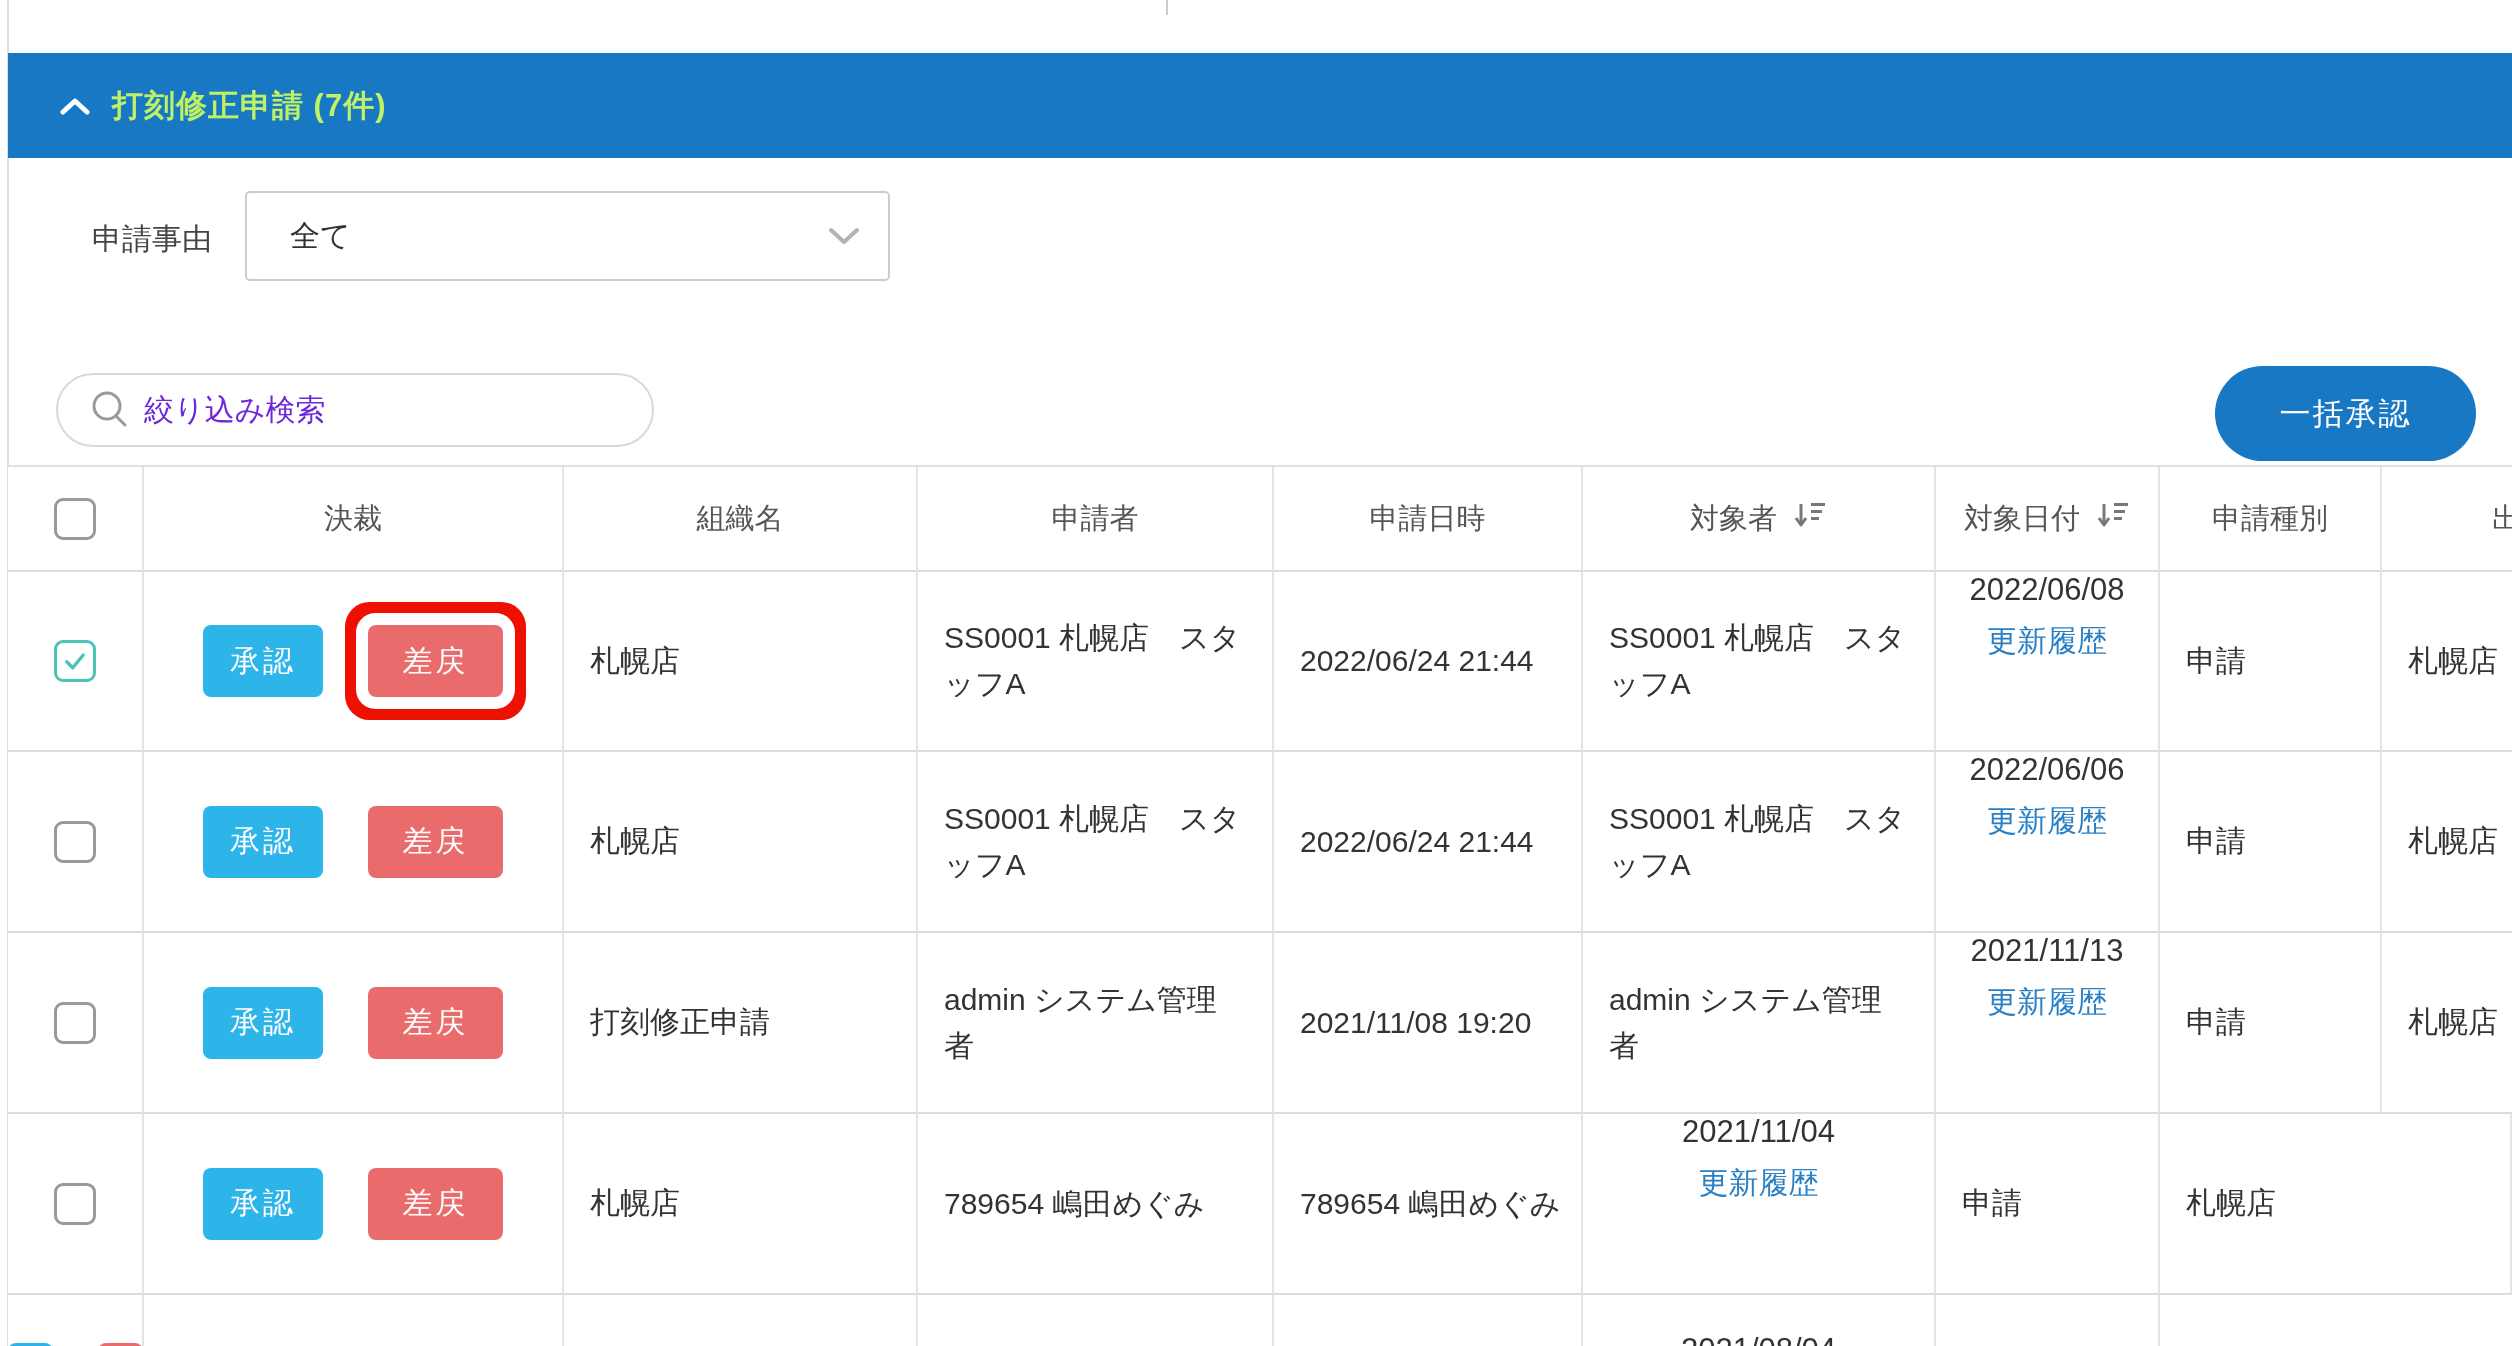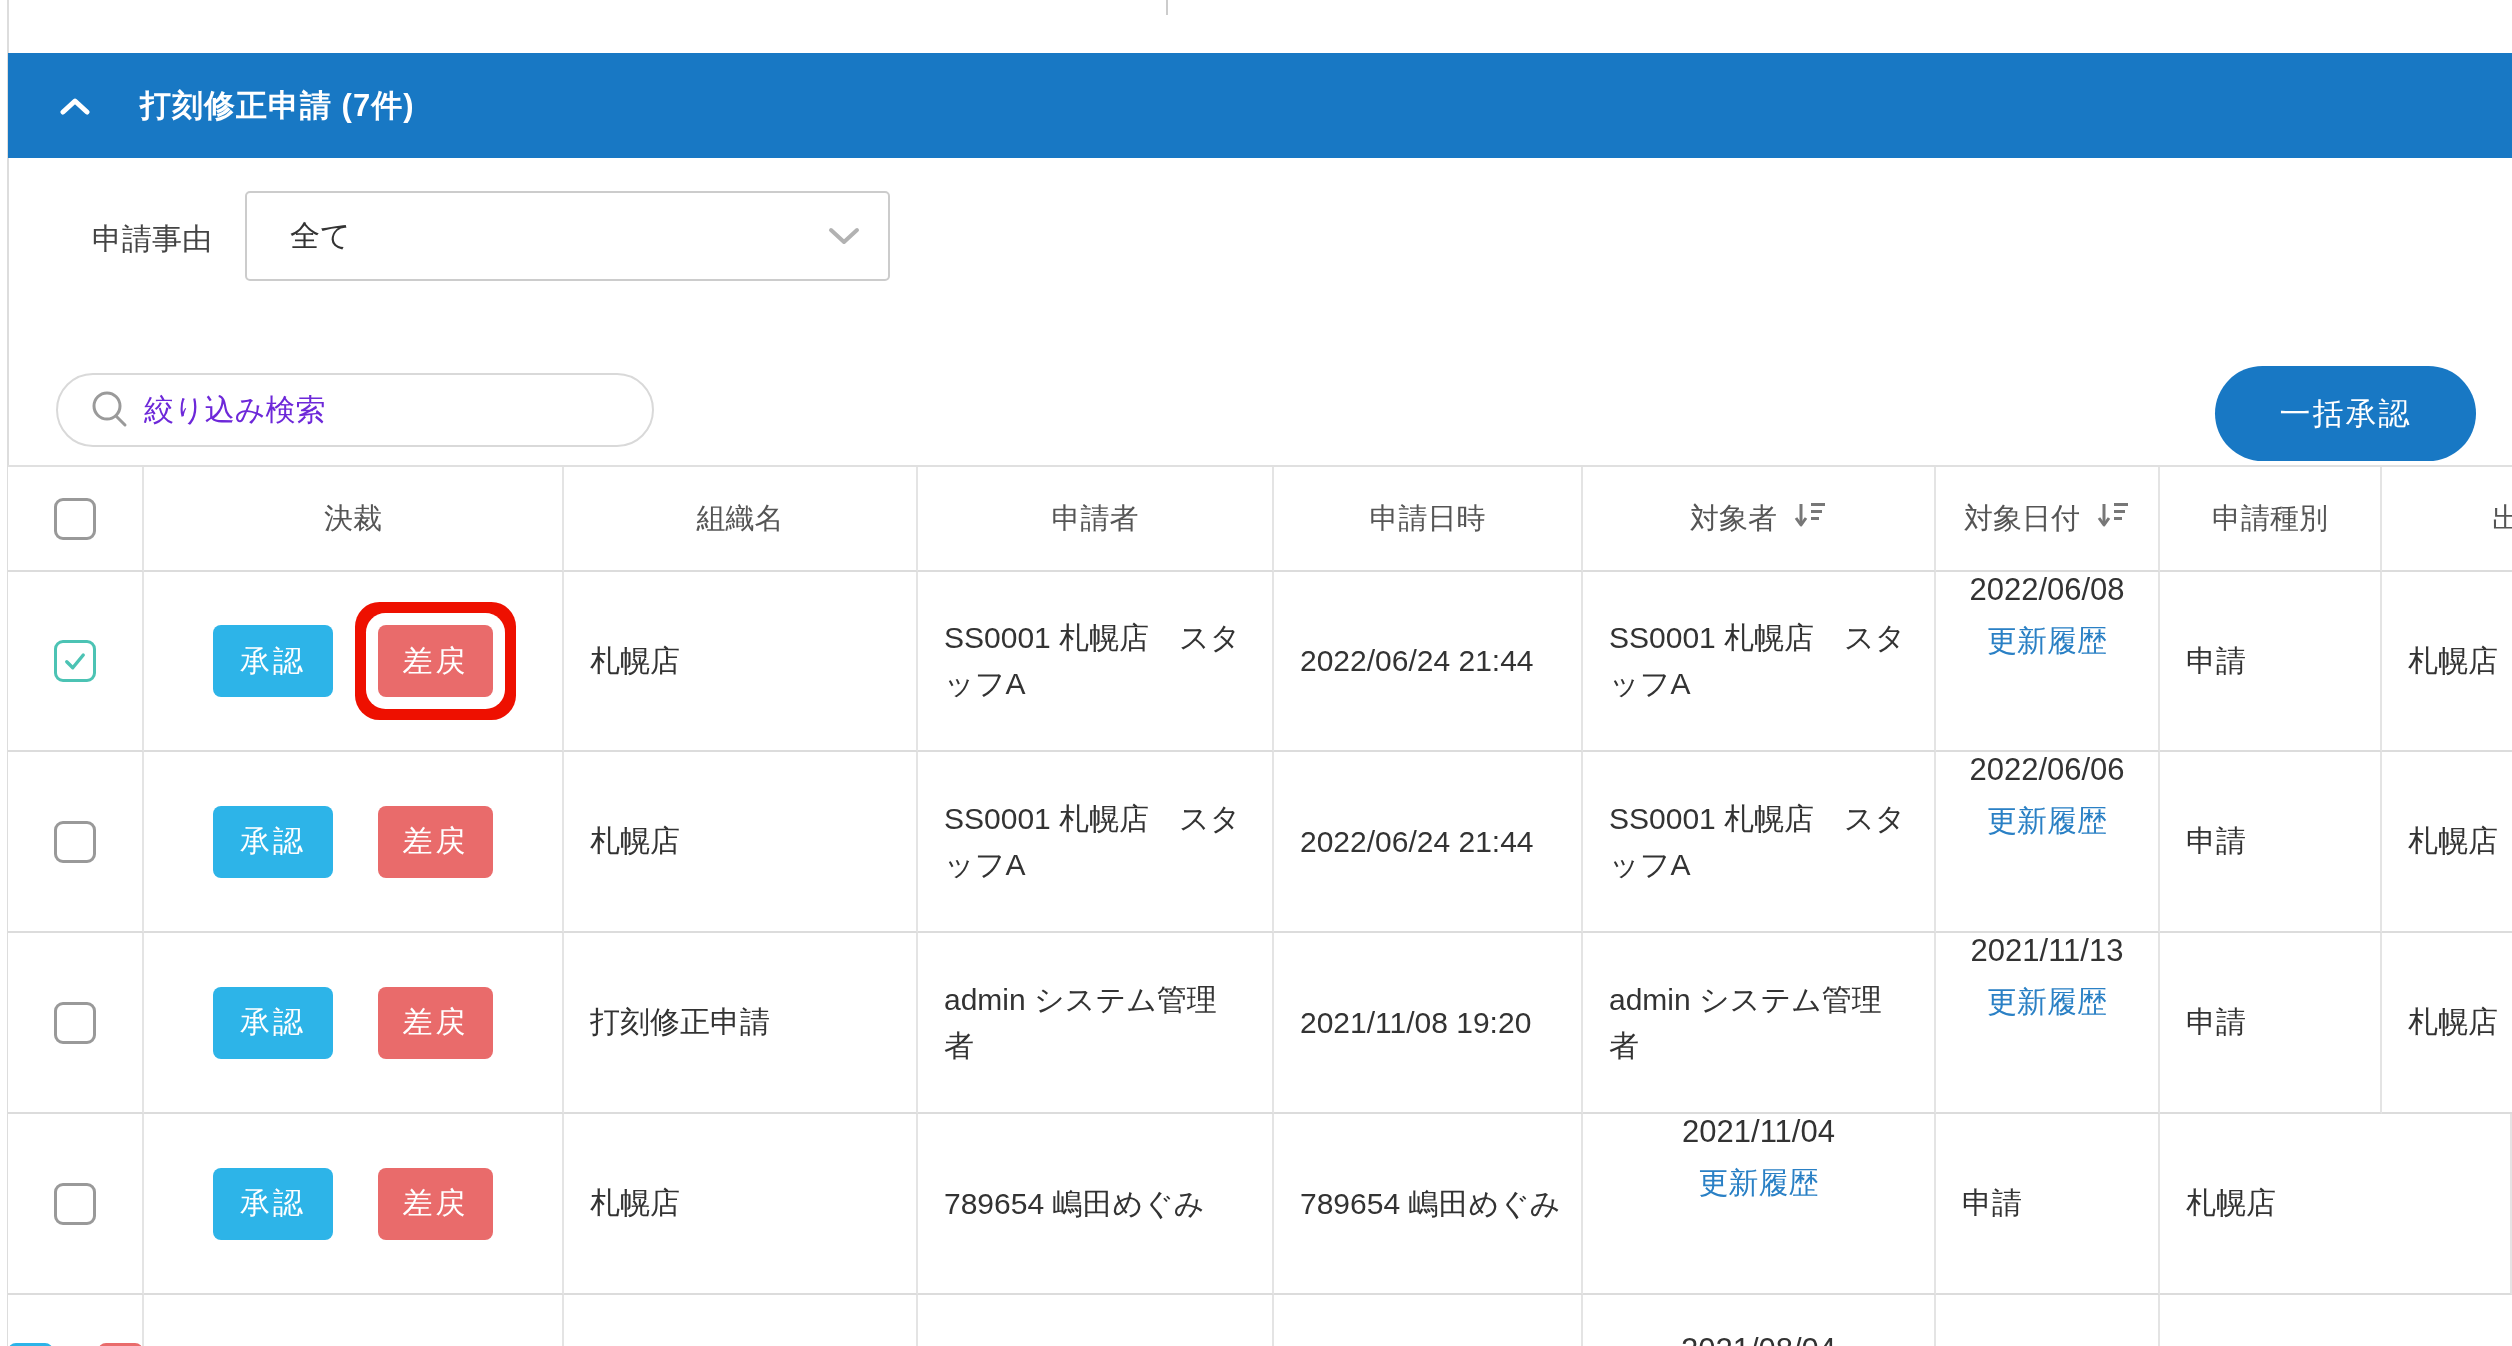--- a/index.html
+++ b/index.html
@@ -7,21 +7,21 @@
         font-family:"Liberation Sans","DejaVu Sans",sans-serif;color:#333;}
 
   
   .left-border{position:absolute;left:7px;top:0;width:2px;height:1346px;background:#ddd;z-index:0;}
   .top-divider{position:absolute;left:1166px;top:0;width:2px;height:15px;background:#ccc;}
 
   
   .section-bar{position:absolute;left:8px;top:53px;width:2504px;height:105px;
                background:var(--header-blue);display:flex;align-items:center;z-index:1;}
   .collapse-icon{margin-left:52px;width:30px;height:18px;display:flex;align-items:center;cursor:pointer;}
-  .section-title{margin-left:50px;color:#ffffff;font-size:31px;font-weight:bold;letter-spacing:1px;}
+  .section-title{margin-left:22px;color:#bef264;font-size:31px;font-weight:bold;letter-spacing:1px;}
 
   
   .reason-label{position:absolute;left:92px;top:219px;font-size:30px;color:#444;}
   .reason-select{position:absolute;left:245px;top:191px;width:645px;height:90px;background:#fff;
                  border:2px solid #ccc;border-radius:5px;box-sizing:border-box;
                  display:flex;align-items:center;cursor:pointer;gap:8px;}
   .reason-value{margin-left:43px;font-size:30px;color:#333;flex:1;}
   .reason-chevron{margin-right:28px;display:flex;}
 
   
@@ -52,21 +52,21 @@
   .c-wrap{white-space:pre-line;line-height:46px;}
   .c-date{flex-direction:column;gap:13px;}
   .date-text{font-size:31px;color:#333;}
   .history-link{font-size:30px;color:var(--link-blue);cursor:pointer;}
 
   
   .actions{width:100%;display:flex;justify-content:center;gap:45px;}
   .btn{height:72px;border:none;border-radius:8px;color:#fff;font-size:30px;font-family:inherit;
        letter-spacing:3px;cursor:pointer;}
   .btn-approve{width:120px;background:var(--approve-blue);}
-  .btn-reject{width:115px;background:var(--reject-red);}
+  .btn-reject{width:135px;background:var(--reject-red);}
   .btn-highlight{box-shadow:0 0 0 12px #fff,0 0 0 23px var(--highlight-red);position:relative;z-index:2;}
 
   
   .checkbox{width:42px;height:42px;border-radius:9px;border:3px solid #999;background:#fff;
             box-sizing:border-box;display:flex;align-items:center;justify-content:center;cursor:pointer;}
   .checkbox.checked{border-color:var(--check-teal);}
 
   
   .r5-actions{align-items:flex-start;padding-top:48px;}
   .r5-date{justify-content:flex-start;padding-top:37px;}

